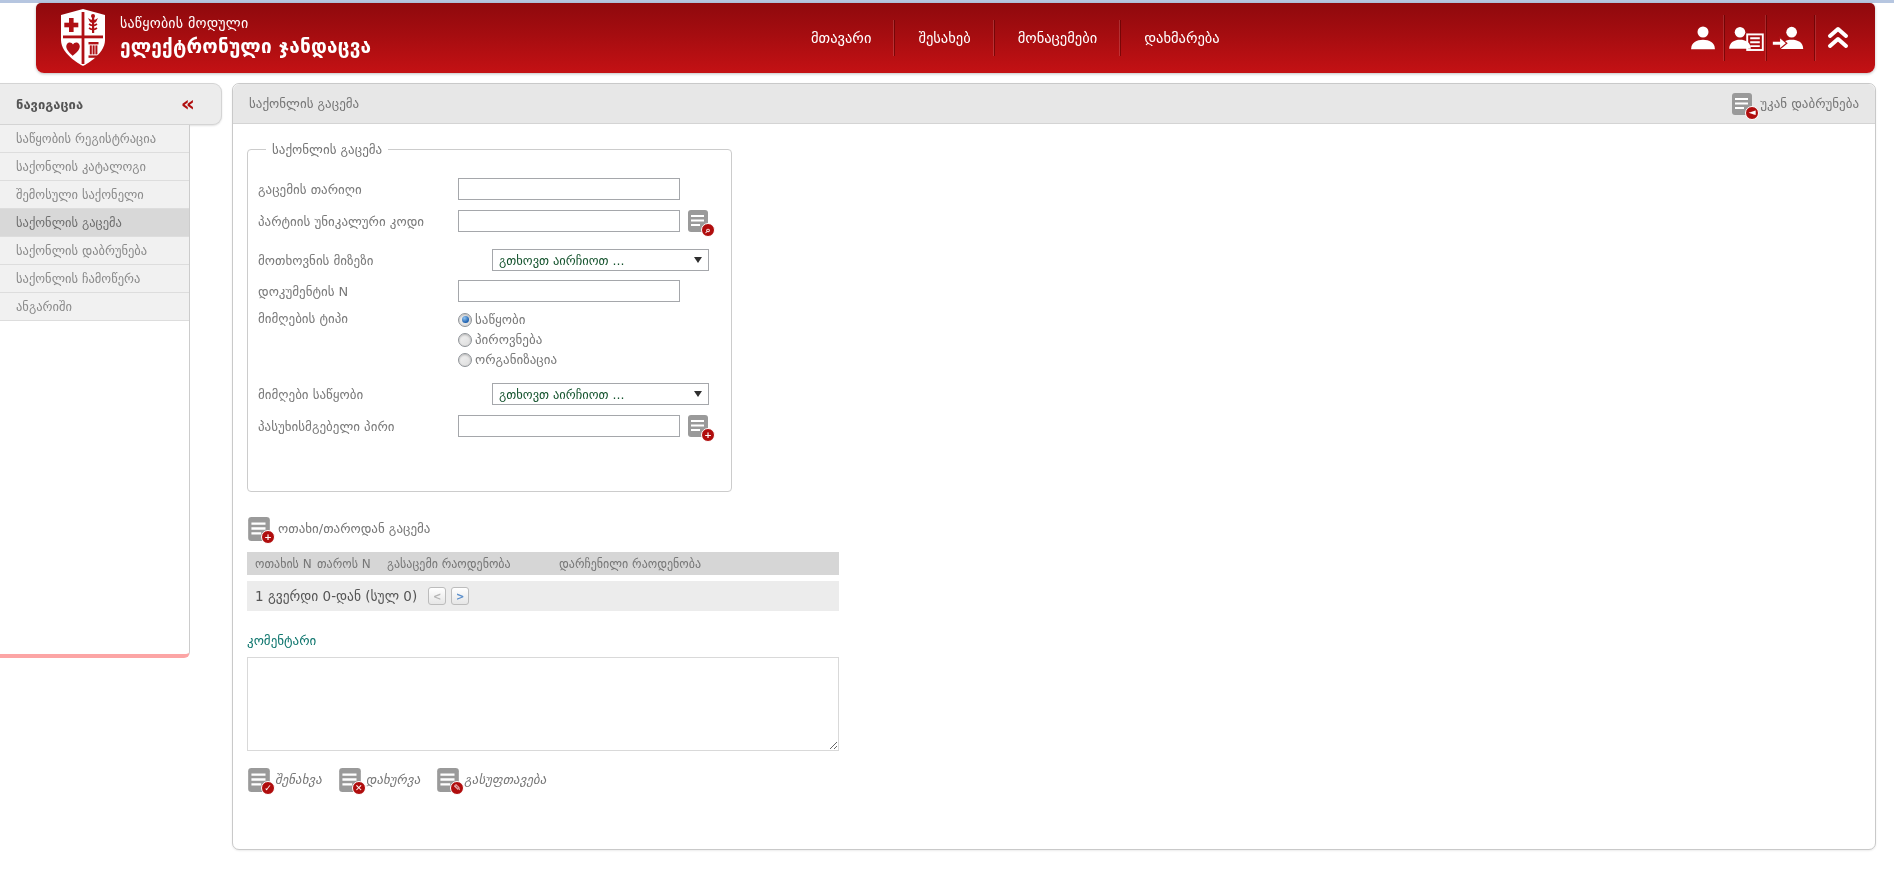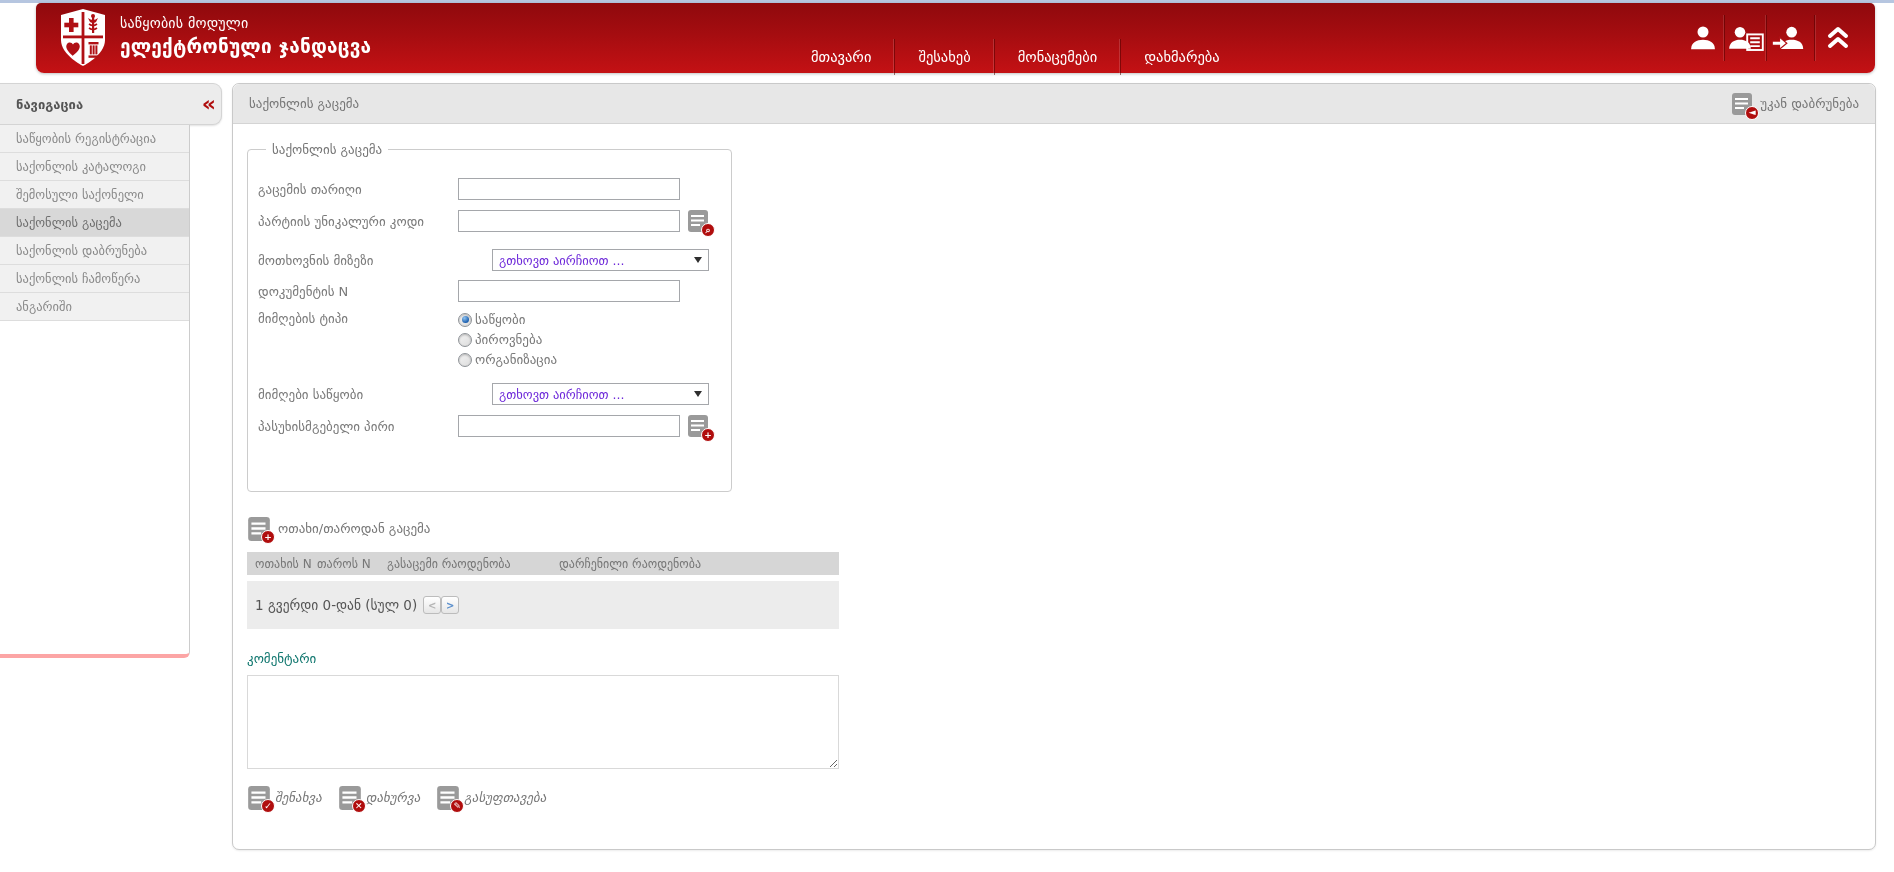--- a/index.html
+++ b/index.html
@@ -16,41 +16,41 @@
     position:absolute; left:36px; top:3px; width:1839px; height:70px;
     background:linear-gradient(180deg,#8f090d 0%, #a50d10 45%, #c41114 100%);
     border-radius:5px 5px 8px 8px;
     box-shadow:0 1px 3px rgba(0,0,0,.25);
   }
   .logo { position:absolute; left:22px; top:5px; width:50px; height:60px; }
   .brand { position:absolute; left:84px; top:12px; color:#fff; }
   .brand .line1 { font-size:14px; letter-spacing:.2px; }
   .brand .line2 { font-size:19px; font-weight:bold; margin-top:4px; letter-spacing:.2px; }
 
-  .main-nav { position:absolute; left:752px; top:0; height:100%; display:flex; align-items:center;margin-top:19px; }
+  .main-nav { position:absolute; left:752px; top:0; height:100%; display:flex; align-items:center; }
   .nav-item {
     color:#fff; font-size:14.5px; padding:10px 23px; cursor:pointer; position:relative;
   }
   .nav-item + .nav-item { border-left:1px solid rgba(80,0,0,.55); box-shadow:-1px 0 0 rgba(255,255,255,.15); }
 
   .header-icons { position:absolute; right:20px; top:0; height:100%; display:flex; align-items:center; }
   .hdr-icon {
     width:42px; height:46px; display:flex; align-items:center; justify-content:center; cursor:pointer;
   }
   .hdr-icon + .hdr-icon { border-left:1px solid rgba(80,0,0,.55); box-shadow:-1px 0 0 rgba(255,255,255,.12); }
   .hdr-sep { width:1px; height:46px; background:rgba(80,0,0,.55); box-shadow:1px 0 0 rgba(255,255,255,.12); margin:0 6px; }
   .collapse-top { width:34px; height:46px; display:flex; align-items:center; justify-content:center; cursor:pointer; }
 
   
   .sidebar-header {
     position:absolute; left:0; top:83px; width:222px; height:42px;
     background:#ececec; border:1px solid #d4d4d4; border-left:none;
     border-radius:0 9px 9px 0;
     display:flex; align-items:center; justify-content:space-between;
-    padding:0 5px 0 16px;
+    padding:0 26px 0 16px;
     box-shadow:0 1px 2px rgba(0,0,0,.12);
   }
   .sidebar-title { font-size:13px; font-weight:bold; color:#555; }
   .sidebar-collapse { color:#b00d0d; font-size:22px; font-weight:bold; line-height:20px; cursor:pointer; }
   .sidebar-panel {
     position:absolute; left:0; top:125px; width:190px; height:533px;
     background:#fff; border-right:1px solid #cccccc; border-bottom:4px solid #fca5a5;
     border-radius:0 0 6px 0;
   }
   .side-item {
@@ -87,21 +87,21 @@
   .f-label { width:200px; flex:0 0 200px; color:#7a7a7a; font-size:13px; }
   input.text-input {
     width:222px; height:22px; border:1px solid #a5a7ab; background:#fff;
     font-family:"DejaVu Sans",sans-serif; font-size:13px; padding:0 4px;
   }
   .select-box {
     width:217px; height:22px; border:1px solid #a5a7ab; background:#fff;
     display:flex; align-items:center; justify-content:space-between;
     padding:0 6px; cursor:pointer;
   }
-  .select-box .sel-text { color:#6d28d9; font-size:12.5px; }
+  .select-box .sel-text { color:#14532d; font-size:12.5px; }
   .caret { width:0; height:0; border-left:4.5px solid transparent; border-right:4.5px solid transparent; border-top:6px solid #2f2f2f; }
 
   .radio-group { display:flex; flex-direction:column; gap:5px; padding-top:1px; }
   .radio-opt { display:flex; align-items:center; gap:3px; cursor:pointer; }
   .radio-circle {
     width:14px; height:14px; border-radius:50%; border:1px solid #8f9398;
     background:linear-gradient(145deg,#f4f4f4,#dcdcdc);
     box-shadow:inset 0 1px 2px rgba(0,0,0,.25);
     display:flex; align-items:center; justify-content:center;
   }
@@ -127,22 +127,22 @@
   .add-row { display:flex; align-items:center; gap:9px; margin:24px 0 12px 0; width:fit-content; cursor:pointer; }
   .add-label { color:#777; font-size:13px; }
   .issue-table { width:592px; }
   .tbl-head {
     display:grid; grid-template-columns:62px 70px 172px 1fr;
     background:#d6d6d6; height:23px; align-items:center; padding-left:8px;
     color:#777; font-size:12px;
   }
   .tbl-empty { height:52px; display:flex; align-items:center; justify-content:center; color:#999; font-size:12.5px; }
   .pager {
-    width:592px; height:48px; background:#ececec; margin-top:6px;
-    display:flex; align-items:center; padding-left:8px;
+    width:592px; height:30px; background:#ececec; margin-top:6px;
+    display:flex; align-items:center; gap:5px; padding-left:8px;
   }
   .pager-text { color:#555; font-size:13.5px; margin-right:6px; }
   .pager-btn {
     width:18px; height:18px; border:1px solid #bcbcbc; border-radius:3px;
     background:linear-gradient(#ffffff,#e6e6e6);
     display:flex; align-items:center; justify-content:center;
     font-size:10px; font-weight:bold; cursor:pointer;
   }
   .pager-btn.prev { color:#b5b5b5; }
   .pager-btn.next { color:#5b8fcc; }

